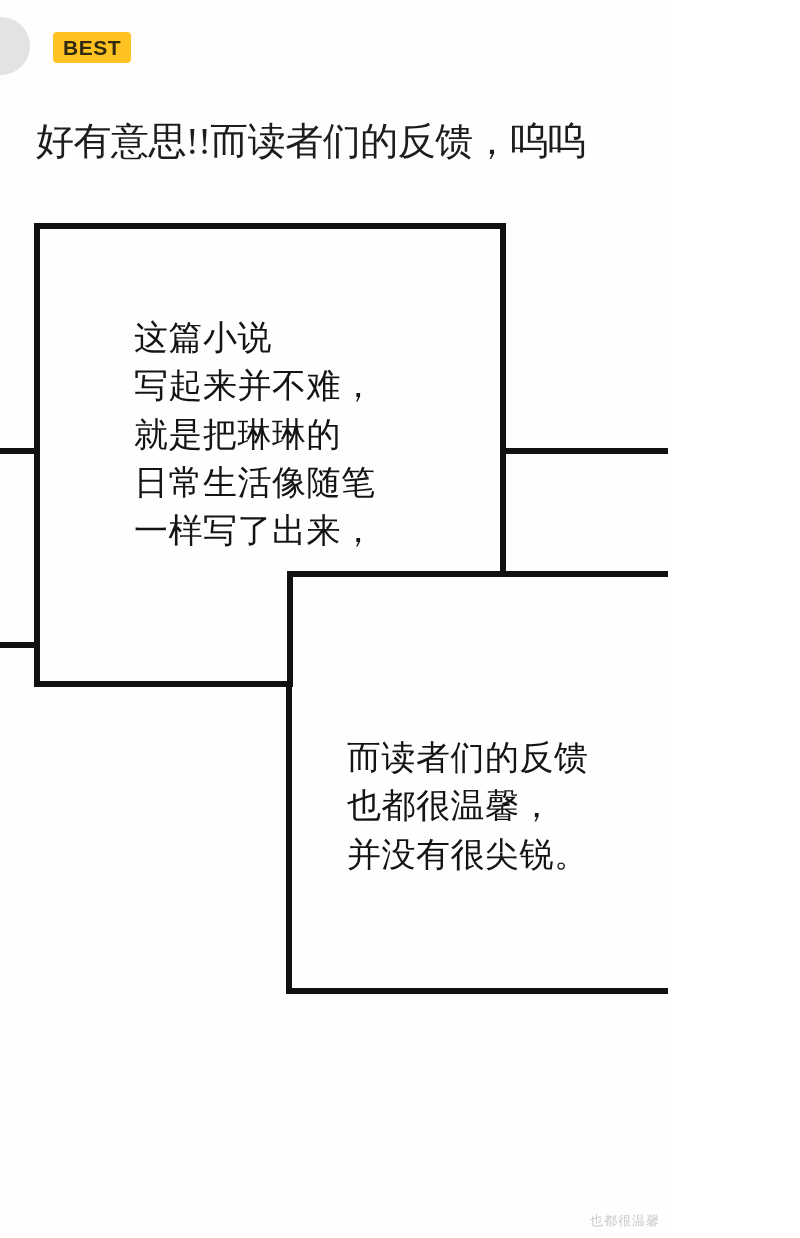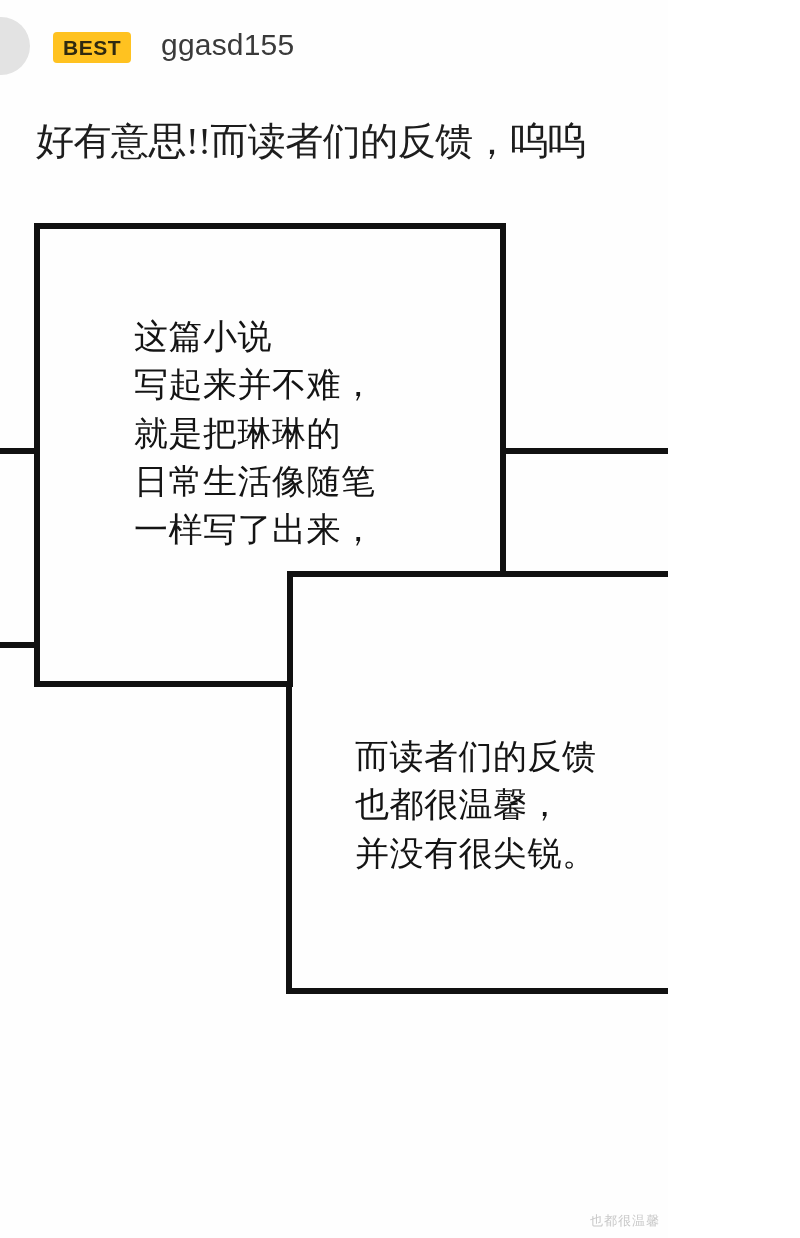--- a/index.html
+++ b/index.html
@@ -86,33 +86,33 @@
     top: 0;
     width: 800px;
     height: 1238px;
     pointer-events: none;
   }
   .artboard svg { display: block; }
 
   
   .panel-text {
     position: absolute;
-    font-family: Liberation Serif, serif;
+    font-family: Liberation Sans, sans-serif;
     color: #141414;
     font-size: 34px;
     line-height: 1.42;
     white-space: pre-line;
     letter-spacing: 0.5px;
   }
   .panel-text.one {
     left: 134px;
     top: 313px;
   }
   .panel-text.two {
-    left: 355px;
+    left: 347px;
     top: 733px;
   }
 
   
   .watermark {
     position: absolute;
     right: 8px;
     bottom: 8px;
     font-size: 13px;
     color: #c9c9c9;
@@ -124,21 +124,20 @@
 <body>
 
 <div class="page">
 
   <div class="comment-header">
 
     <div class="avatar"></div>
 
     <div class="best-badge">BEST</div>
 
-    <div class="username">ggasd155</div>
   </div>
 
   <div class="comment-body">好有意思!!而读者们的反馈，呜呜</div>
 
   <div class="artboard">
     <svg width="800" height="1238" viewBox="0 0 800 1238" xmlns="http://www.w3.org/2000/svg">
 
       <g fill="none" stroke="#111111" stroke-width="6" stroke-linecap="butt">
 
         <path d="M0,451 L37,451"></path>

